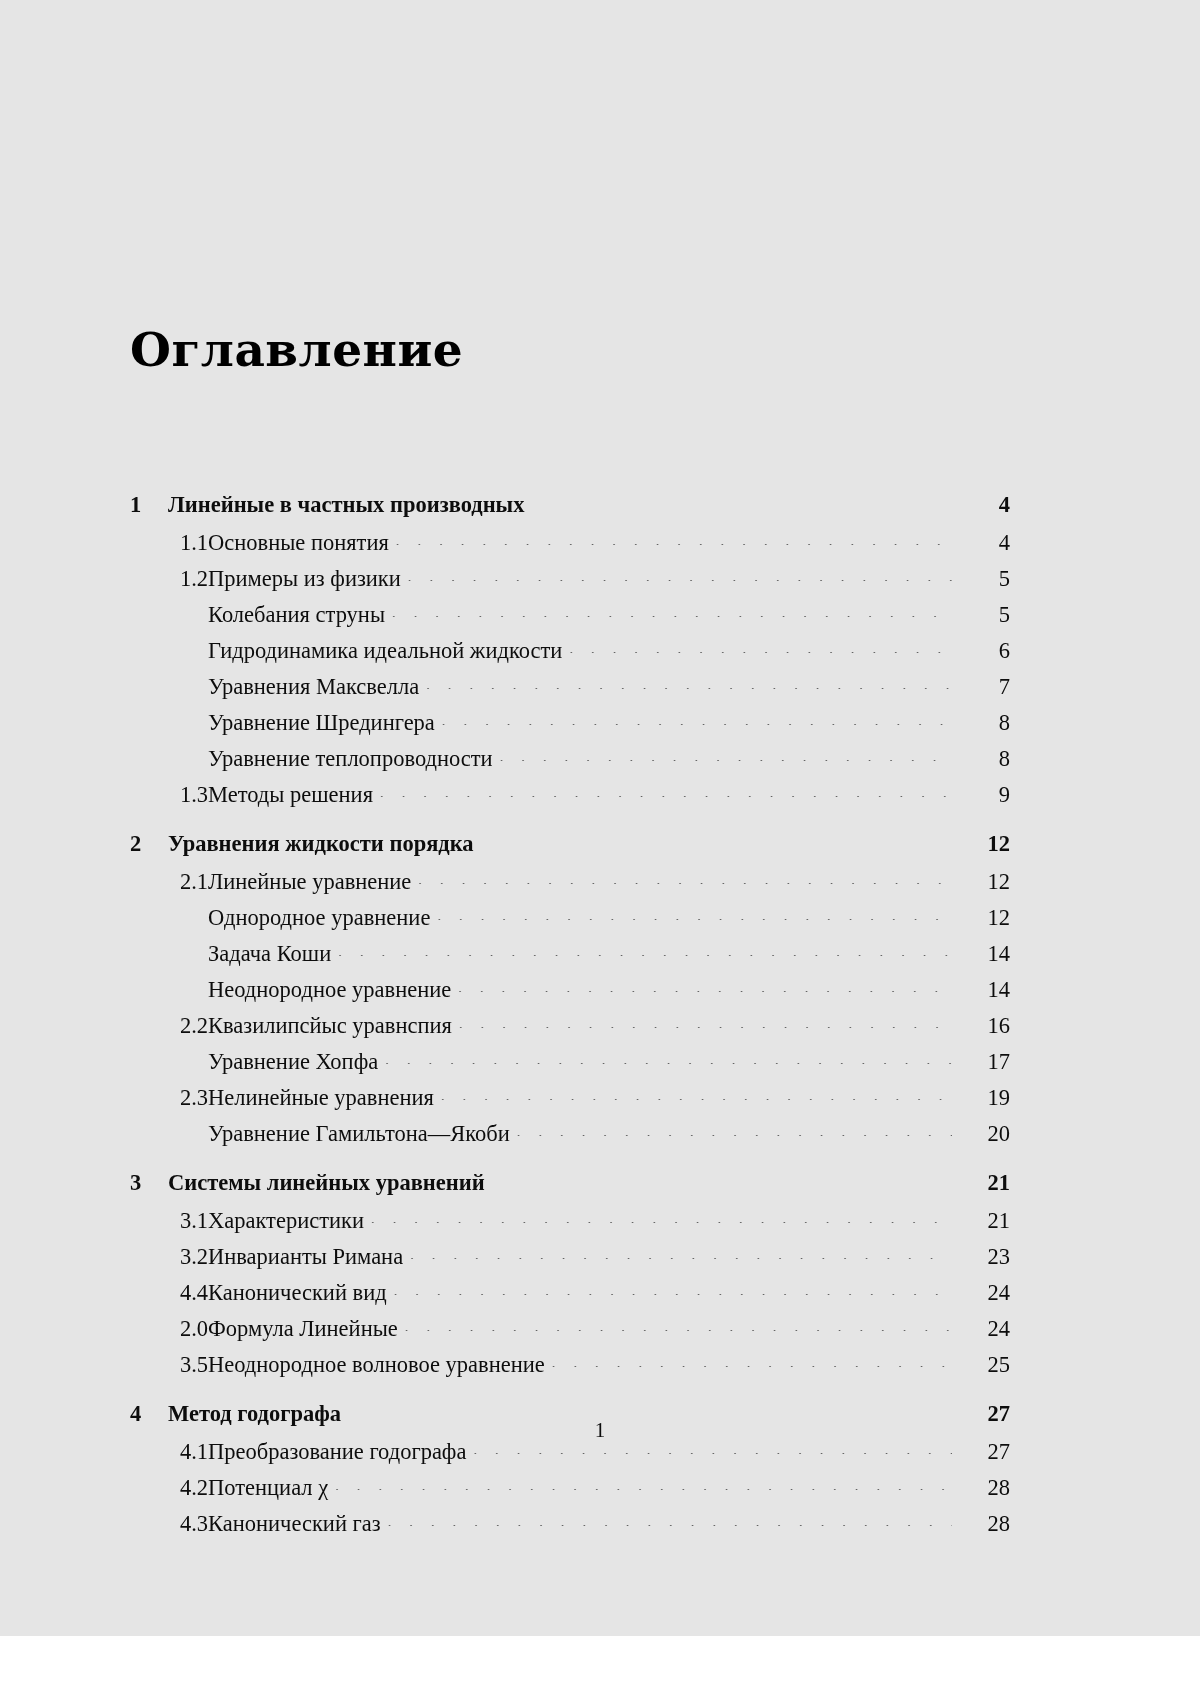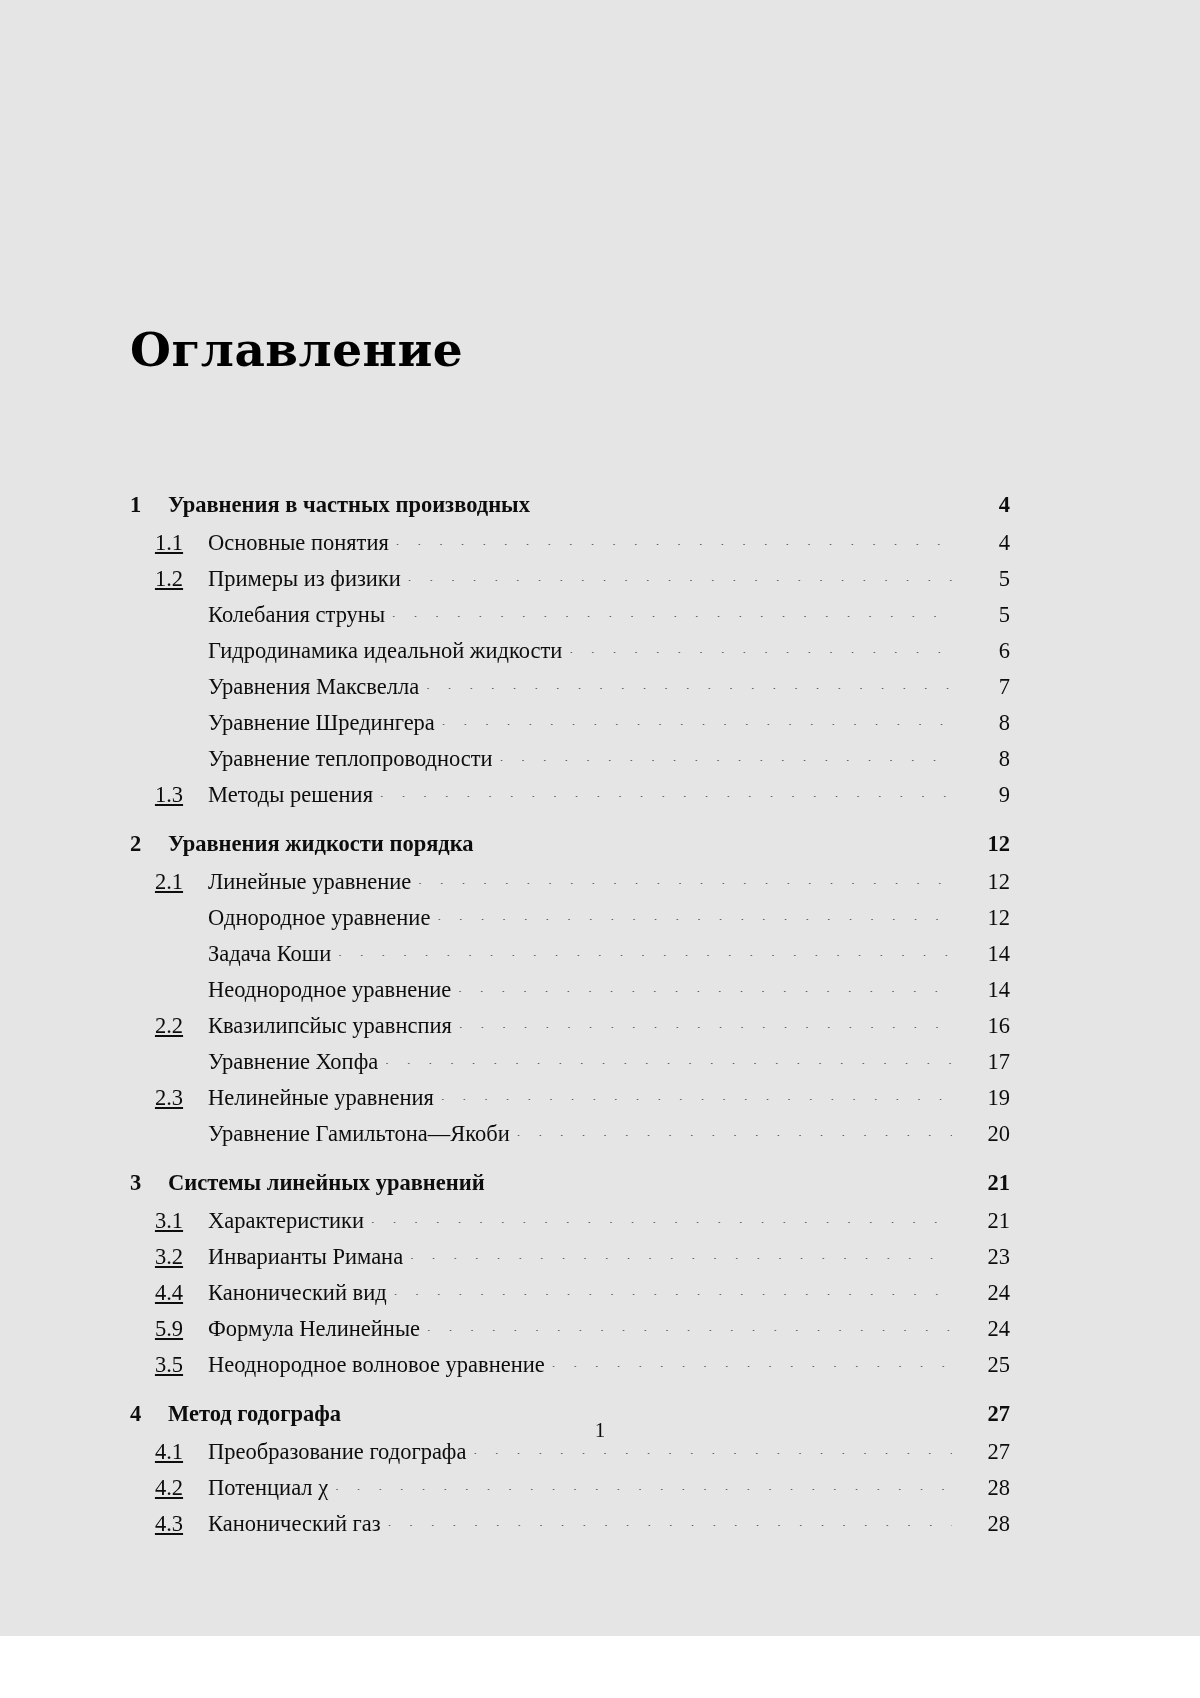--- a/index.html
+++ b/index.html
@@ -54,22 +54,21 @@
     margin-top: 0;
   }
   .num {
     width: 38px;
     flex: 0 0 38px;
     text-align: left;
   }
   .num.sec {
     width: 78px;
     flex: 0 0 78px;
-    text-align: center;
-    text-decoration: underline;
+    text-align: right;
   }
   .indent-sub {
     flex: 0 0 78px;
     width: 78px;
   }
   .label {
     flex: 0 0 auto;
   }
   .leader {
     flex: 1 1 auto;
@@ -107,21 +106,21 @@
 </style>
 </head>
 <body>
 
 <div class="page">
   <div class="content">
     <h1 class="doc-title">Оглавление</h1>
     <div class="toc">
         <div class="toc-row chapter first">
           <span class="num">1</span>
-          <span class="label">Уравнения в частных производных</span>
+          <span class="label">Линейные в частных производных</span>
           <span class="leader"></span>
           <span class="page-no">4</span>
         </div>
         <div class="toc-row">
           <span class="num sec">1.1</span>
           <span class="label">Основные понятия</span>
           <span class="leader">
             <span class="leader-inner">. . . . . . . . . . . . . . . . . . . . . . . . . . . . . . . . . . . . . . . . . . . . . . . . . . . . . . . . . .</span>
           </span>
           <span class="page-no">4</span>
@@ -276,22 +275,22 @@
         </div>
         <div class="toc-row">
           <span class="num sec">4.4</span>
           <span class="label">Канонический вид</span>
           <span class="leader">
             <span class="leader-inner">. . . . . . . . . . . . . . . . . . . . . . . . . . . . . . . . . . . . . . . . . . . . . . . . . . . . . . . . . .</span>
           </span>
           <span class="page-no">24</span>
         </div>
         <div class="toc-row">
-          <span class="num sec">5.9</span>
-          <span class="label">Формула Нелинейные</span>
+          <span class="num sec">2.0</span>
+          <span class="label">Формула Линейные</span>
           <span class="leader">
             <span class="leader-inner">. . . . . . . . . . . . . . . . . . . . . . . . . . . . . . . . . . . . . . . . . . . . . . . . . . . . . . . . . .</span>
           </span>
           <span class="page-no">24</span>
         </div>
         <div class="toc-row">
           <span class="num sec">3.5</span>
           <span class="label">Неоднородное волновое уравнение</span>
           <span class="leader">
             <span class="leader-inner">. . . . . . . . . . . . . . . . . . . . . . . . . . . . . . . . . . . . . . . . . . . . . . . . . . . . . . . . . .</span>

